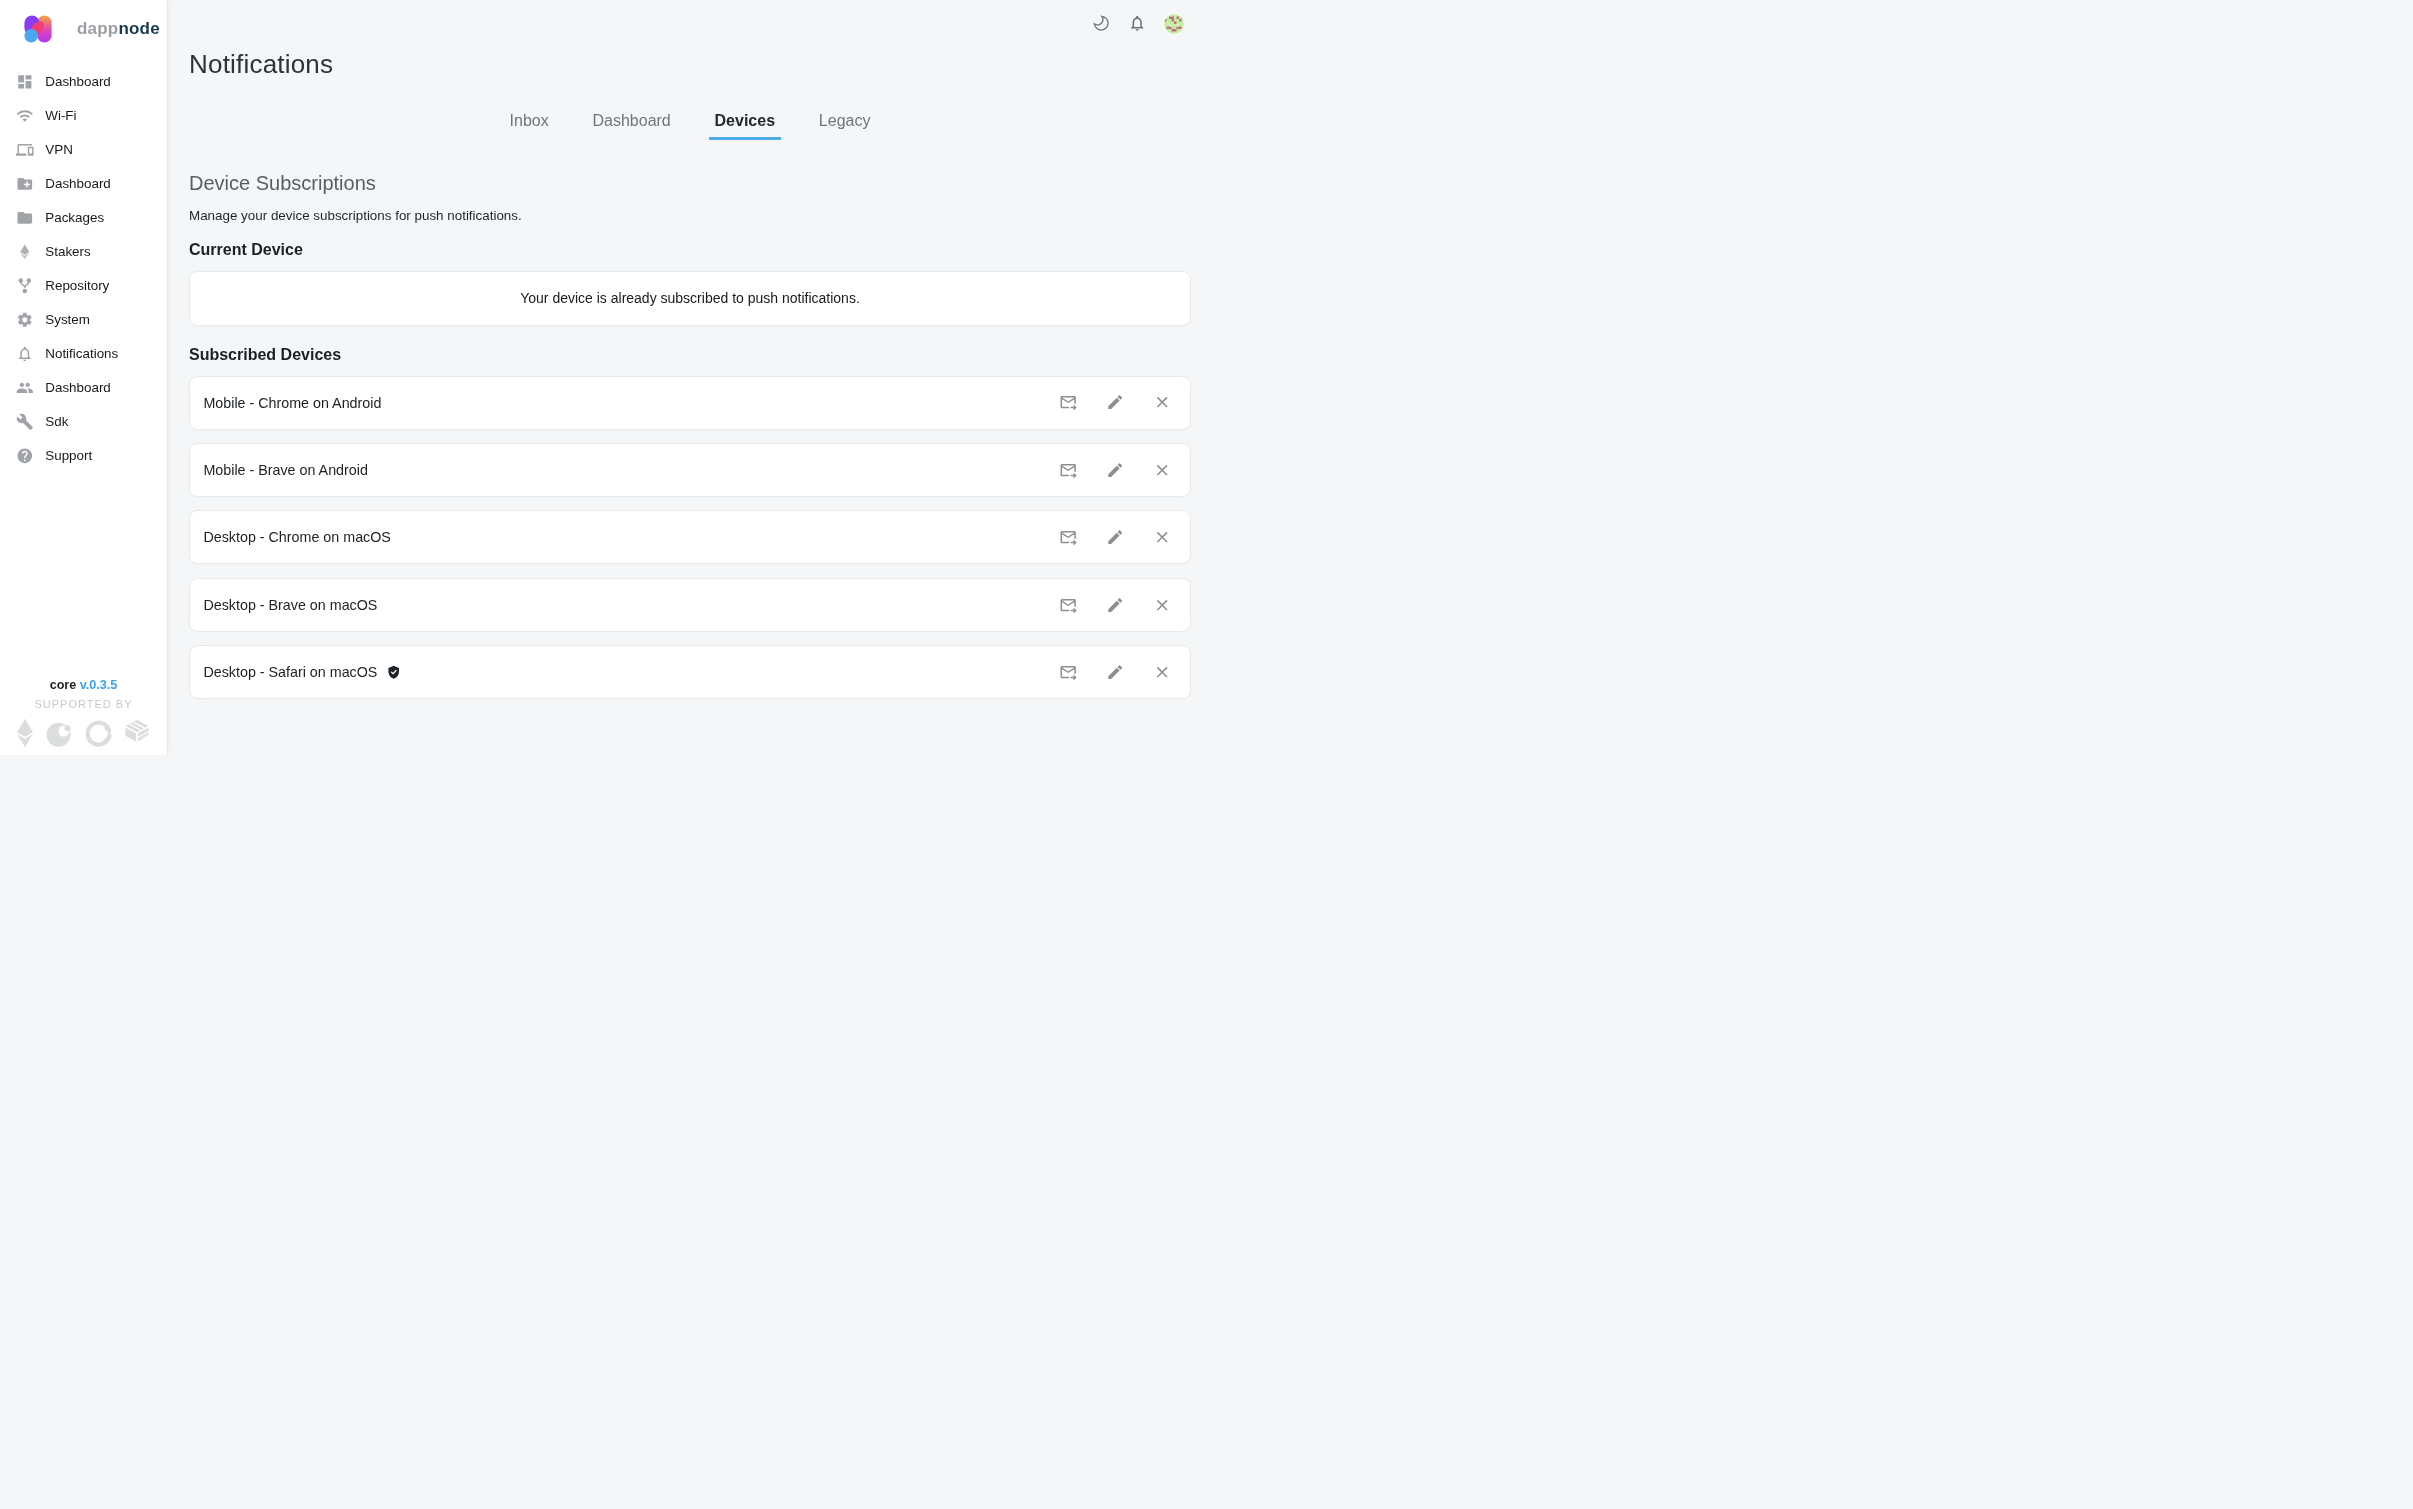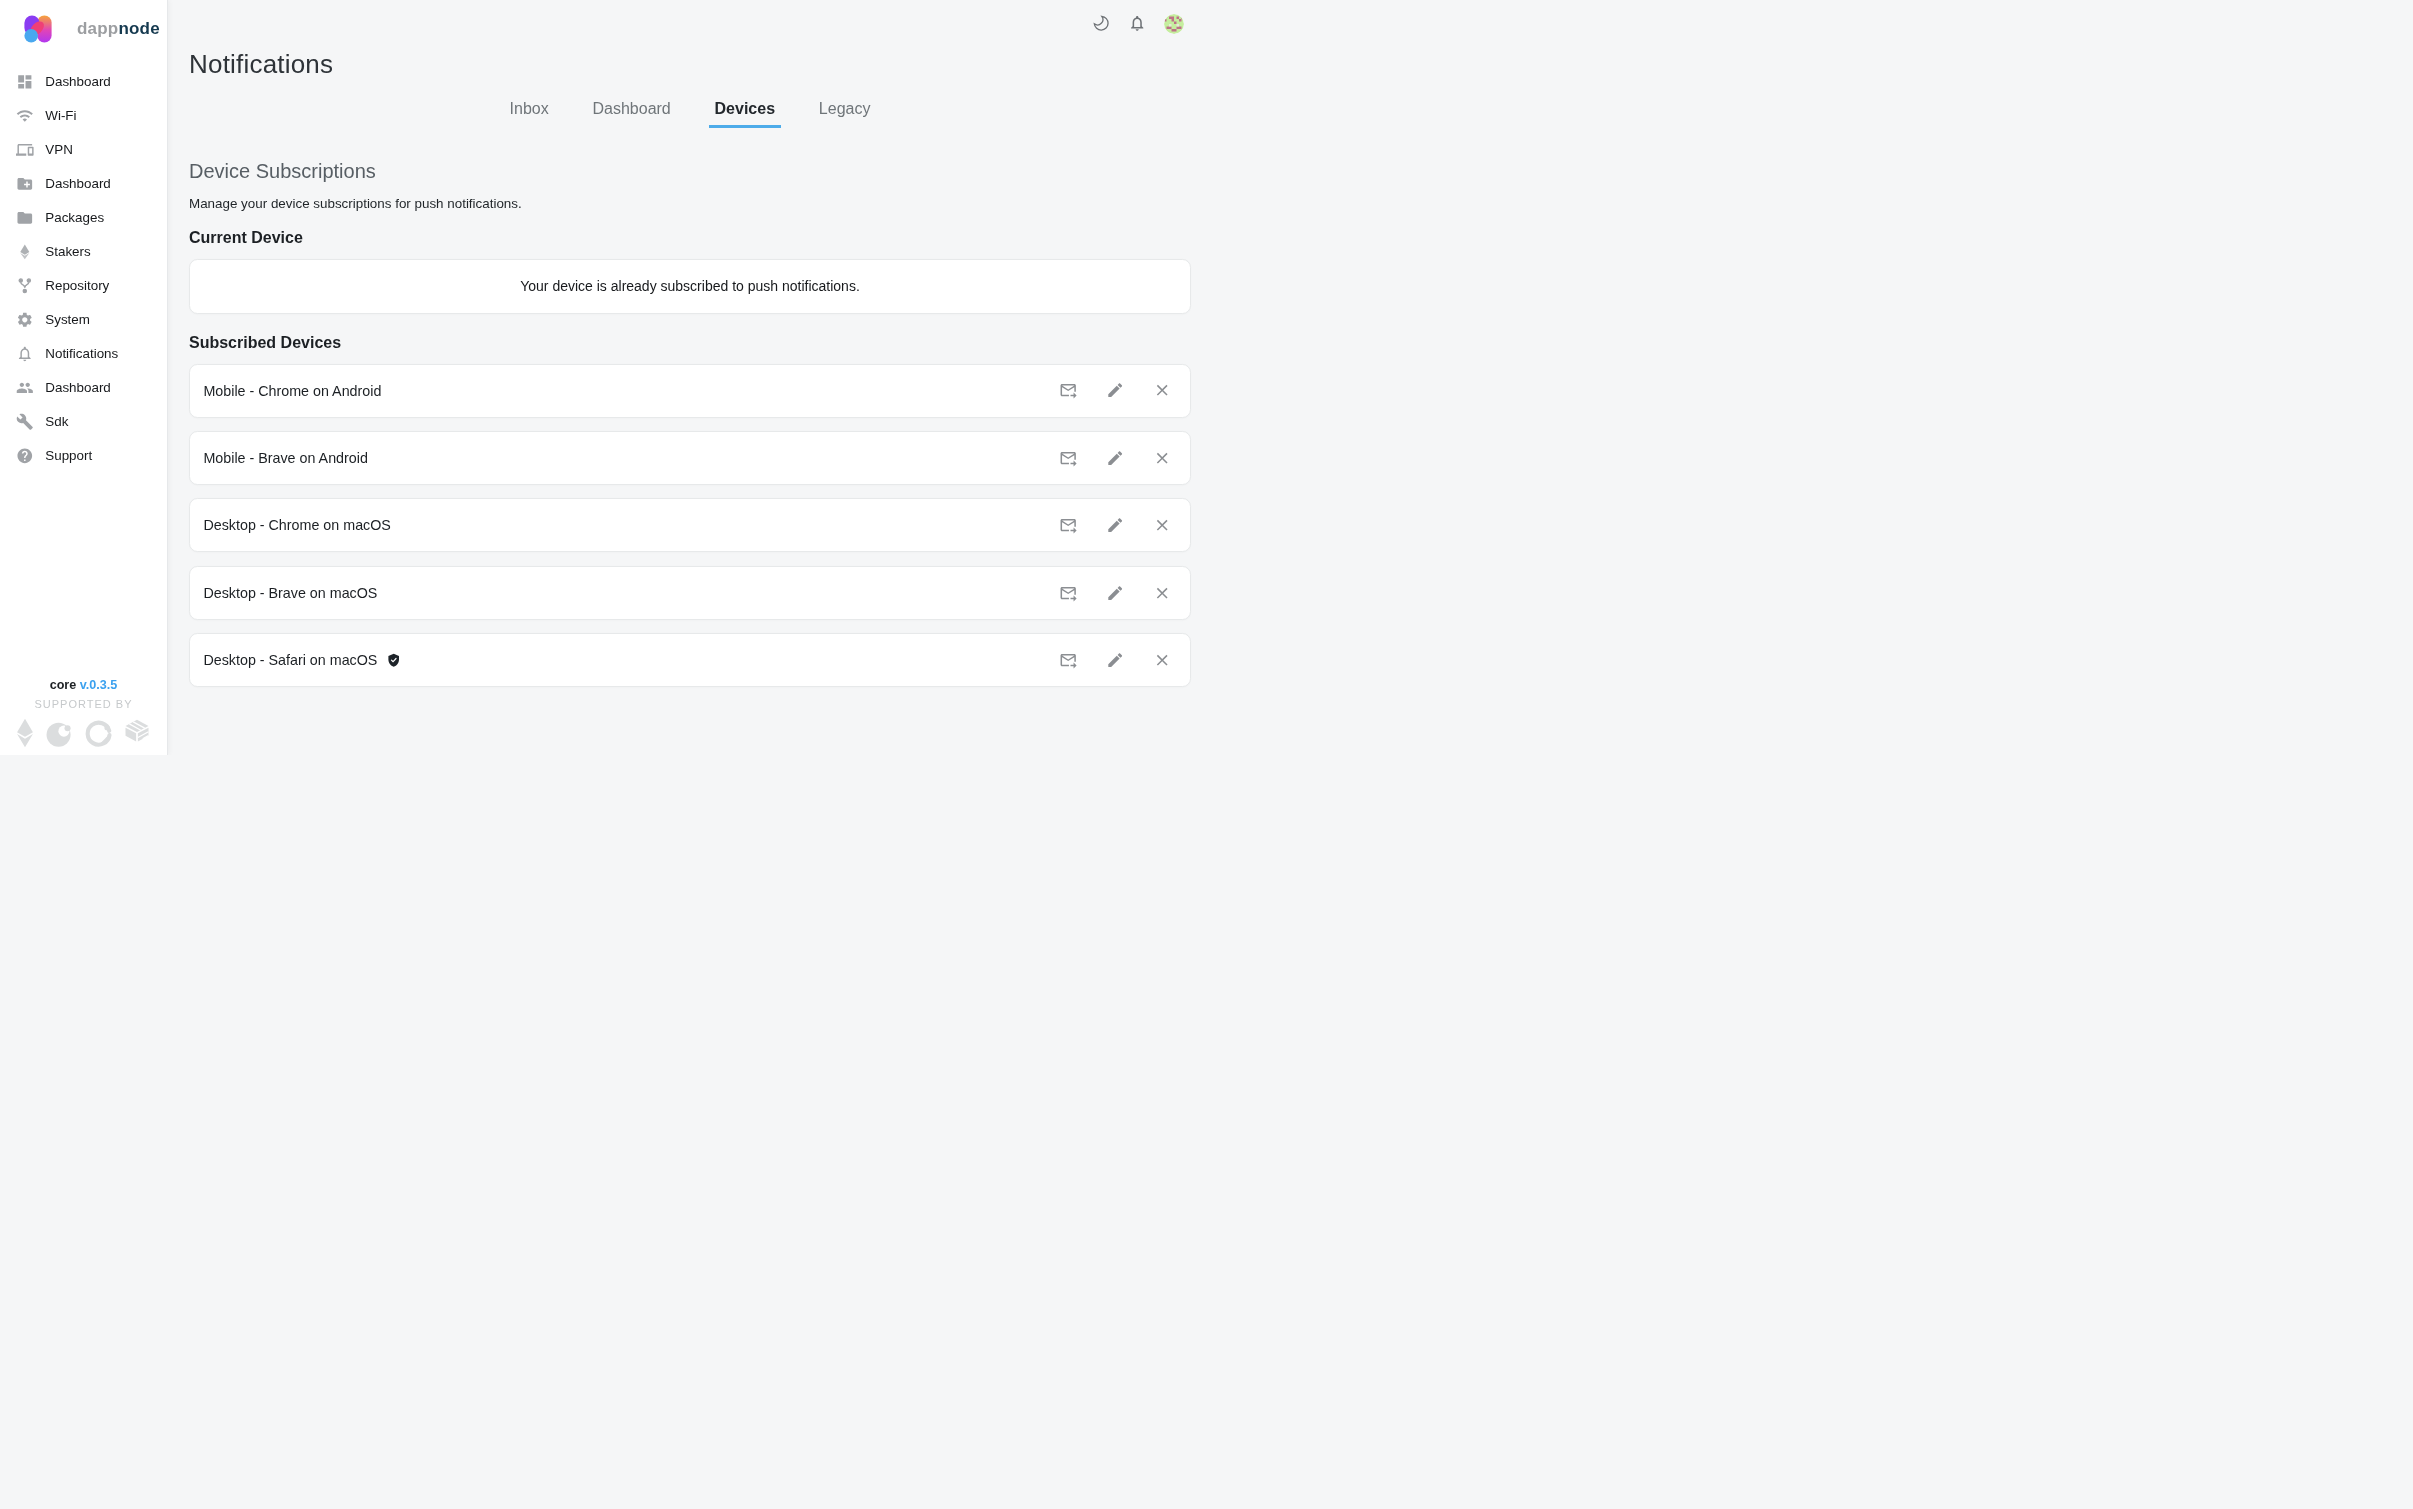--- a/index.html
+++ b/index.html
@@ -42,21 +42,21 @@
 
   
   main { flex:1; display:flex; flex-direction:column; padding:0 16px 0 21px; }
   .topbar { display:flex; justify-content:flex-end; align-items:center; gap:17.6px; height:47px; padding-right:6.7px; }
   .top-btn { background:none; border:0; padding:0; cursor:pointer; color:#6e7276; display:flex; align-items:center; }
   .top-btn svg { width:18.4px; height:18.4px; }
   .avatar-btn svg { width:20px; height:20px; border-radius:50%; }
 
   h1 { font-size:26px; font-weight:500; color:#2e3338; margin:1.7px 0 0; letter-spacing:0.2px; }
 
-  .tabs { display:flex; justify-content:center; gap:32px; margin-top:20px; }
+  .tabs { display:flex; justify-content:center; gap:32px; margin-top:32px; }
   .tab {
     background:none; border:0; padding:0 5.9px 7.5px; cursor:pointer;
     font-family:inherit; font-size:16px; color:#6f7579;
     border-bottom:3.4px solid transparent;
   }
   .tab.active { color:#23282d; font-weight:700; border-bottom-color:#4dabe9; }
 
   h2.section-h { font-size:20px; font-weight:400; color:#575e64; margin:32px 0 0; }
   .desc { font-size:13.4px; margin:12.6px 0 0; color:#1f2428; }
   h3.sub-h { font-size:16px; font-weight:700; color:#1c2024; margin:18.4px 0 0; }

